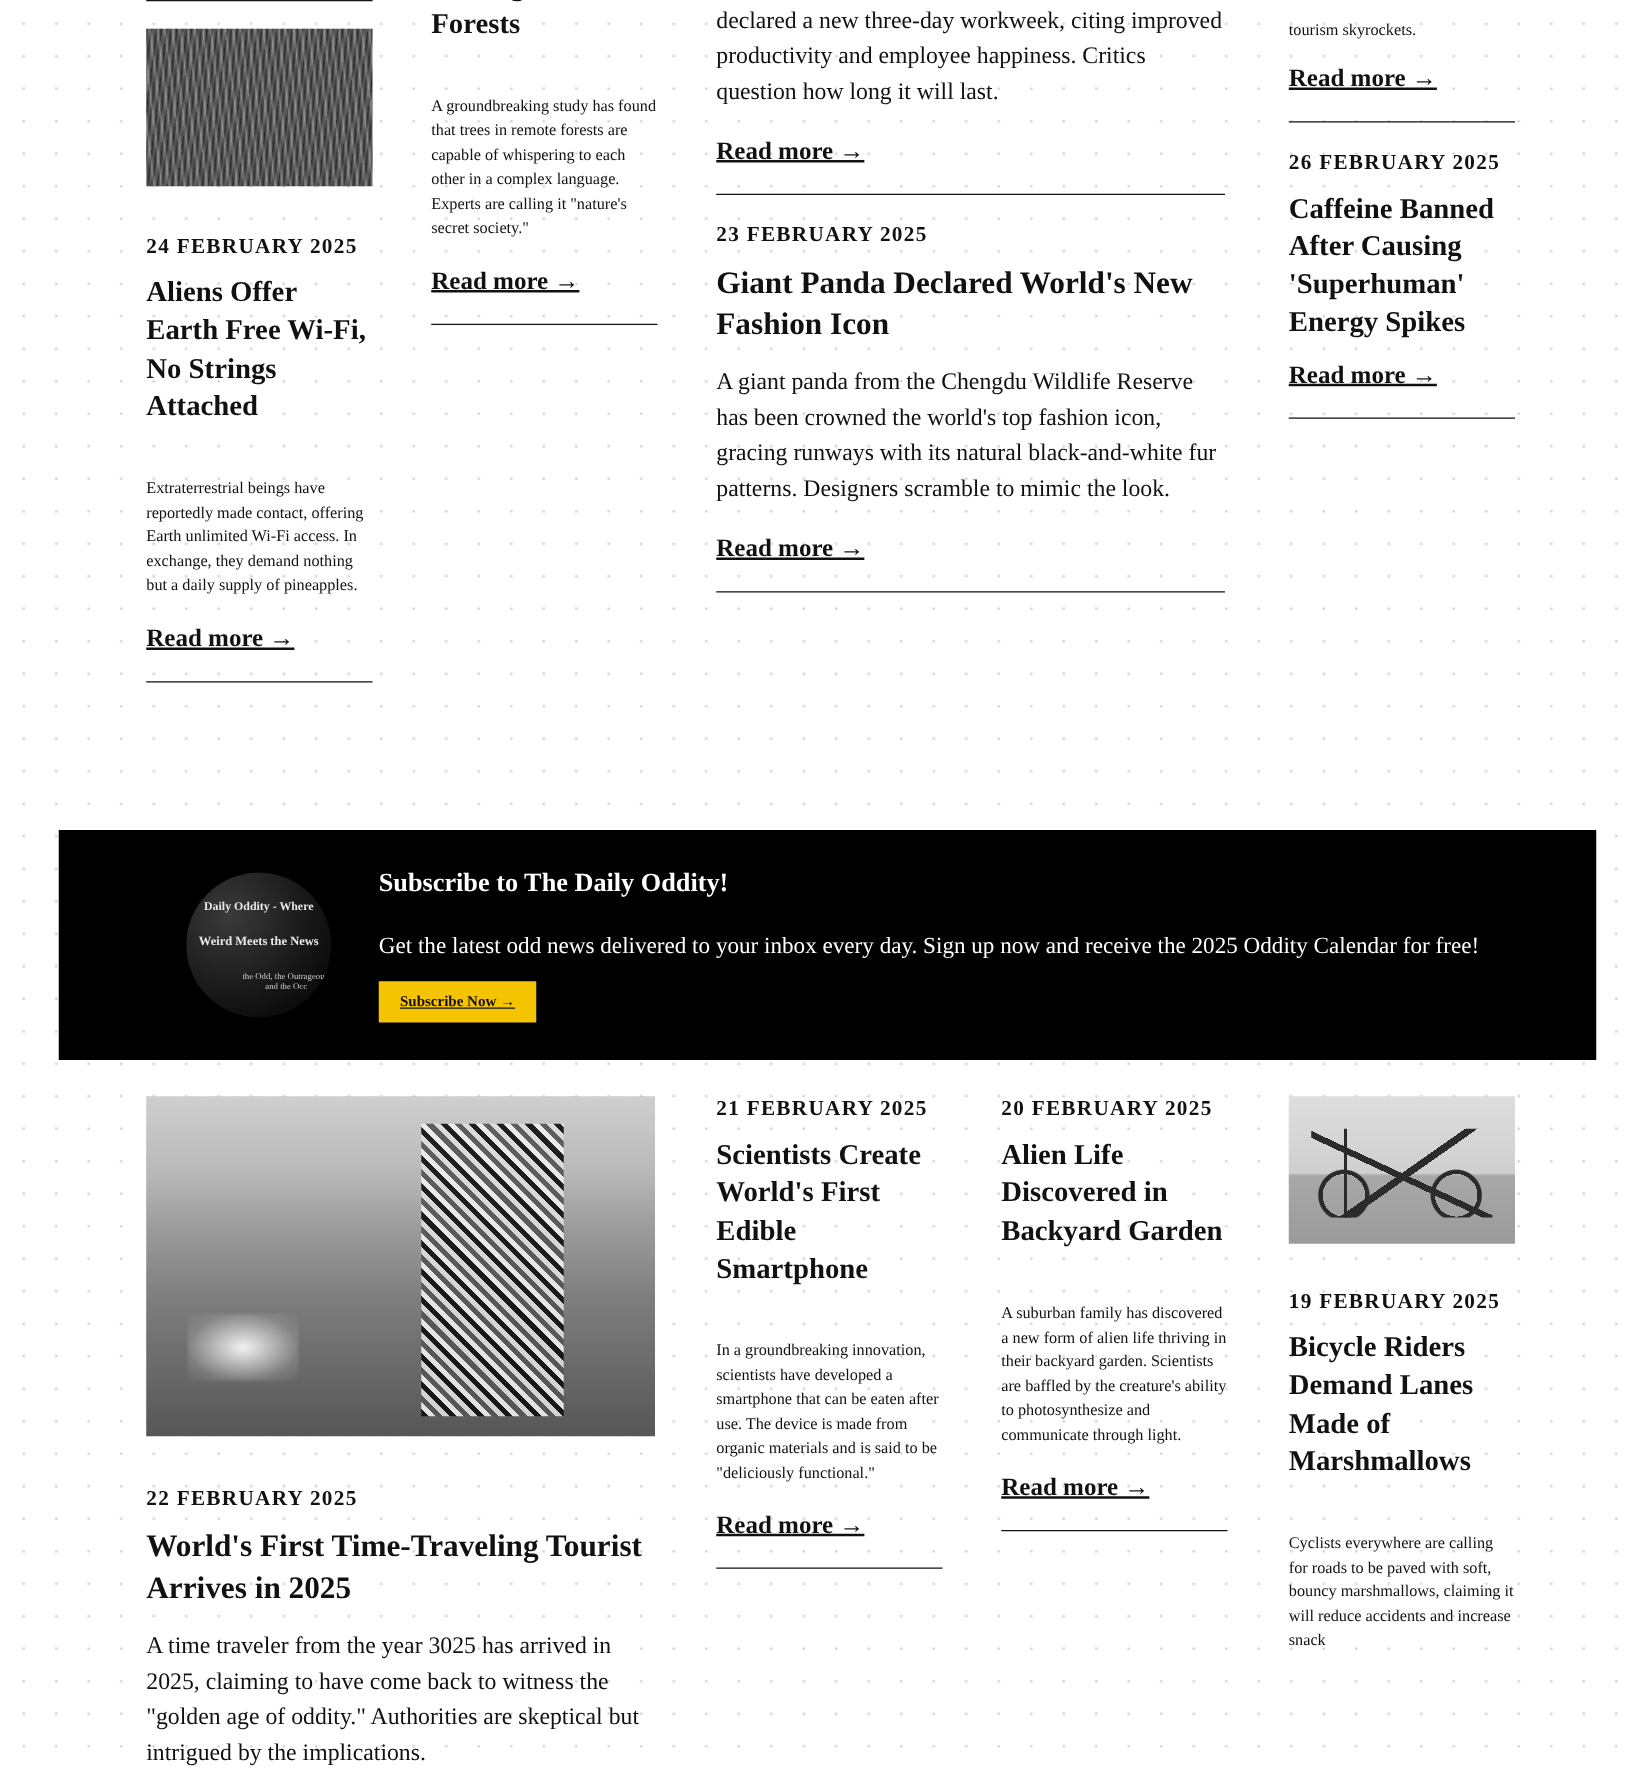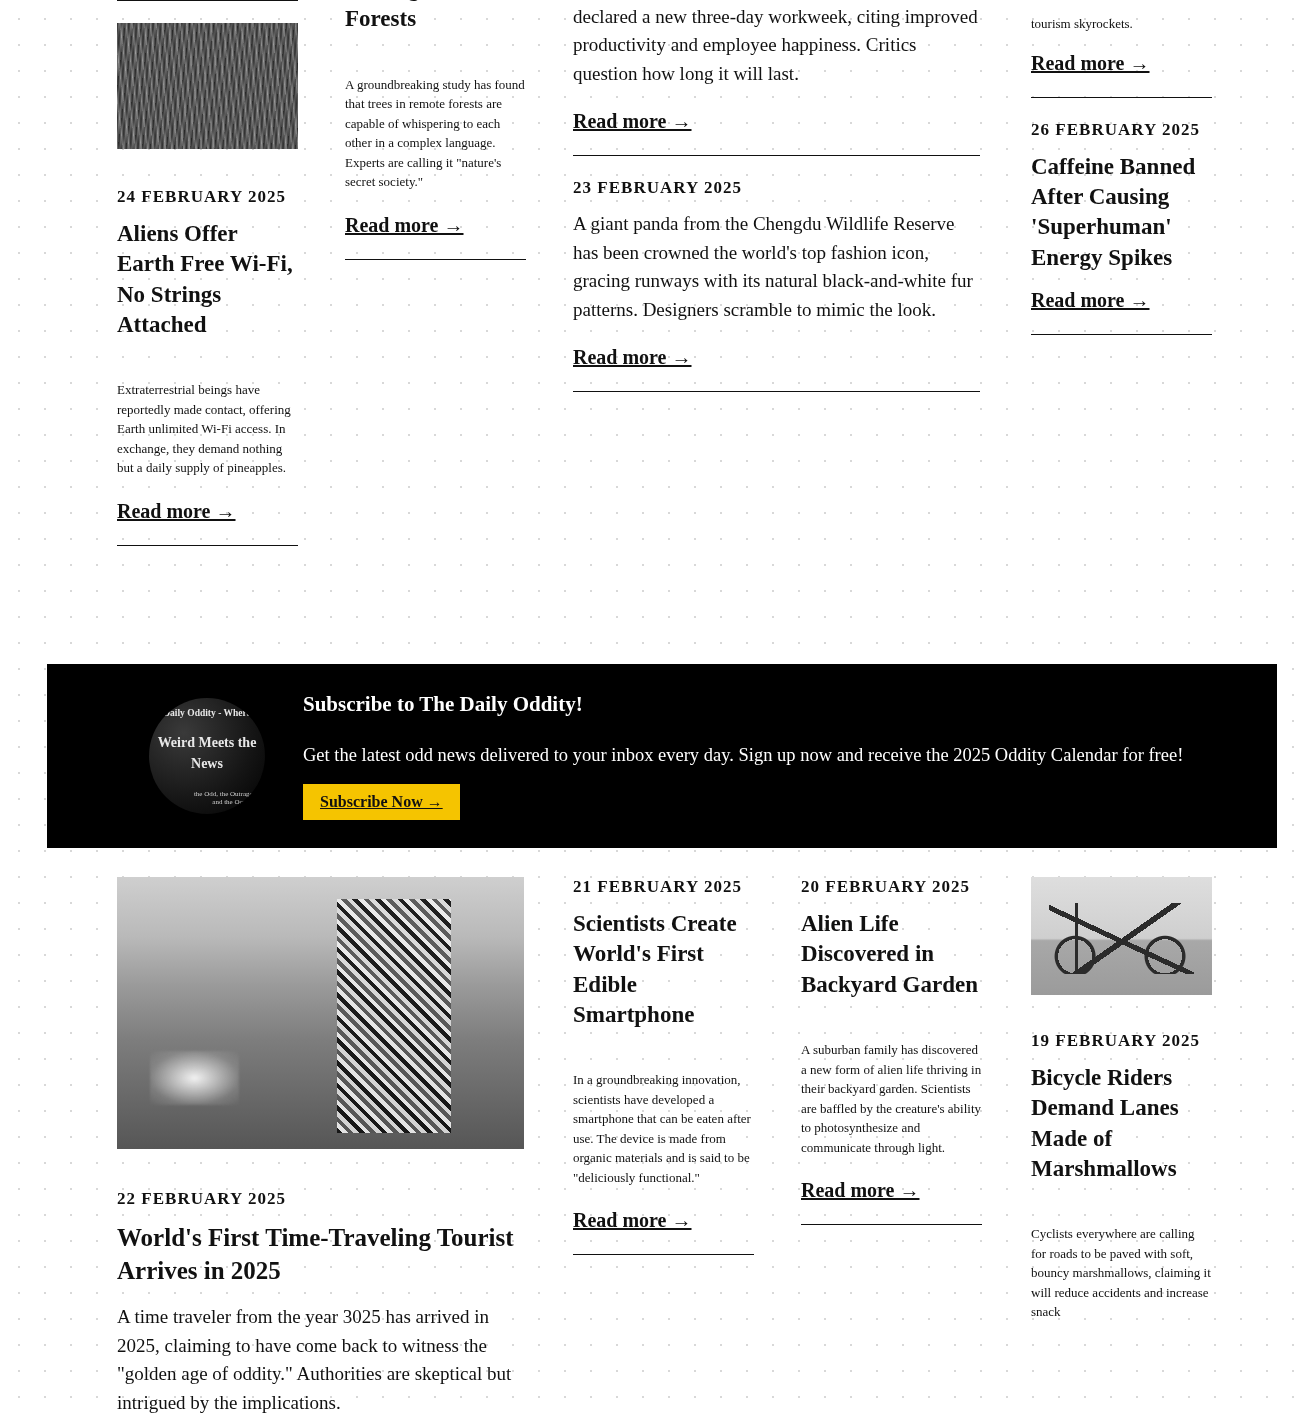--- a/index.html
+++ b/index.html
@@ -153,39 +153,39 @@
       repeating-linear-gradient(100deg, #2a2a2a 0 3px, #0a0a0a 3px 7px);
     display: flex;
     flex-direction: column;
     align-items: center;
     justify-content: center;
     text-align: center;
     overflow: hidden;
     gap: 12px;
   }
   .sub-logo .l1 { font-size: 9.5px; font-weight: bold; color: #e8e8e8; line-height: 1.5; }
-  .sub-logo .l2 { font-size: 14px; font-weight: bold; color: #e8e8e8; line-height: 1.5; }
+  .sub-logo .l2 { font-size: 10px; font-weight: bold; color: #e8e8e8; line-height: 1.5; }
   .sub-logo .l3 { font-size: 7px; color: #cfcfcf; margin-top: 4px; margin-left: 44px; }
   .sub-text { flex: 1 1 auto; }
   .sub-title {
     font-size: 21px;
     font-weight: bold;
     margin: 0 0 26px 0;
   }
   .sub-desc {
     font-size: 18.5px;
     margin: 0 0 16px 0;
     line-height: 1.35;
   }
   .sub-btn {
     display: inline-block;
     background: #f5c400;
     color: #111;
     font-weight: bold;
-    font-size: 16px;
+    font-size: 12px;
     padding: 9px 17px;
     border: 0;
     text-decoration: underline;
     cursor: pointer;
     font-family: "Liberation Serif", serif;
   }
 
   
   .col { position: absolute; }
 
@@ -228,20 +228,21 @@
 
   <div class="col" id="c-workweek">
     <div>
       <p class="body">In an unprecedented move, the government has declared a new three-day workweek, citing improved productivity and employee happiness. Critics question how long it will last.</p>
       <a class="readmore">Read more →</a>
       <hr class="rule">
     </div>
     <div style="height:22px"></div>
     <div>
       <p class="date">23 FEBRUARY 2025</p>
+      <h2 class="headline">Giant Panda Declared World's New Fashion Icon</h2>
       <p class="body">A giant panda from the Chengdu Wildlife Reserve has been crowned the world's top fashion icon, gracing runways with its natural black-and-white fur patterns. Designers scramble to mimic the look.</p>
       <a class="readmore">Read more →</a>
       <hr class="rule">
     </div>
   </div>
 
   <div class="col narrow" id="c-caffeine">
     <div>
       <p class="body" style="margin-bottom:18px">tourism skyrockets.</p>
       <a class="readmore">Read more →</a>

